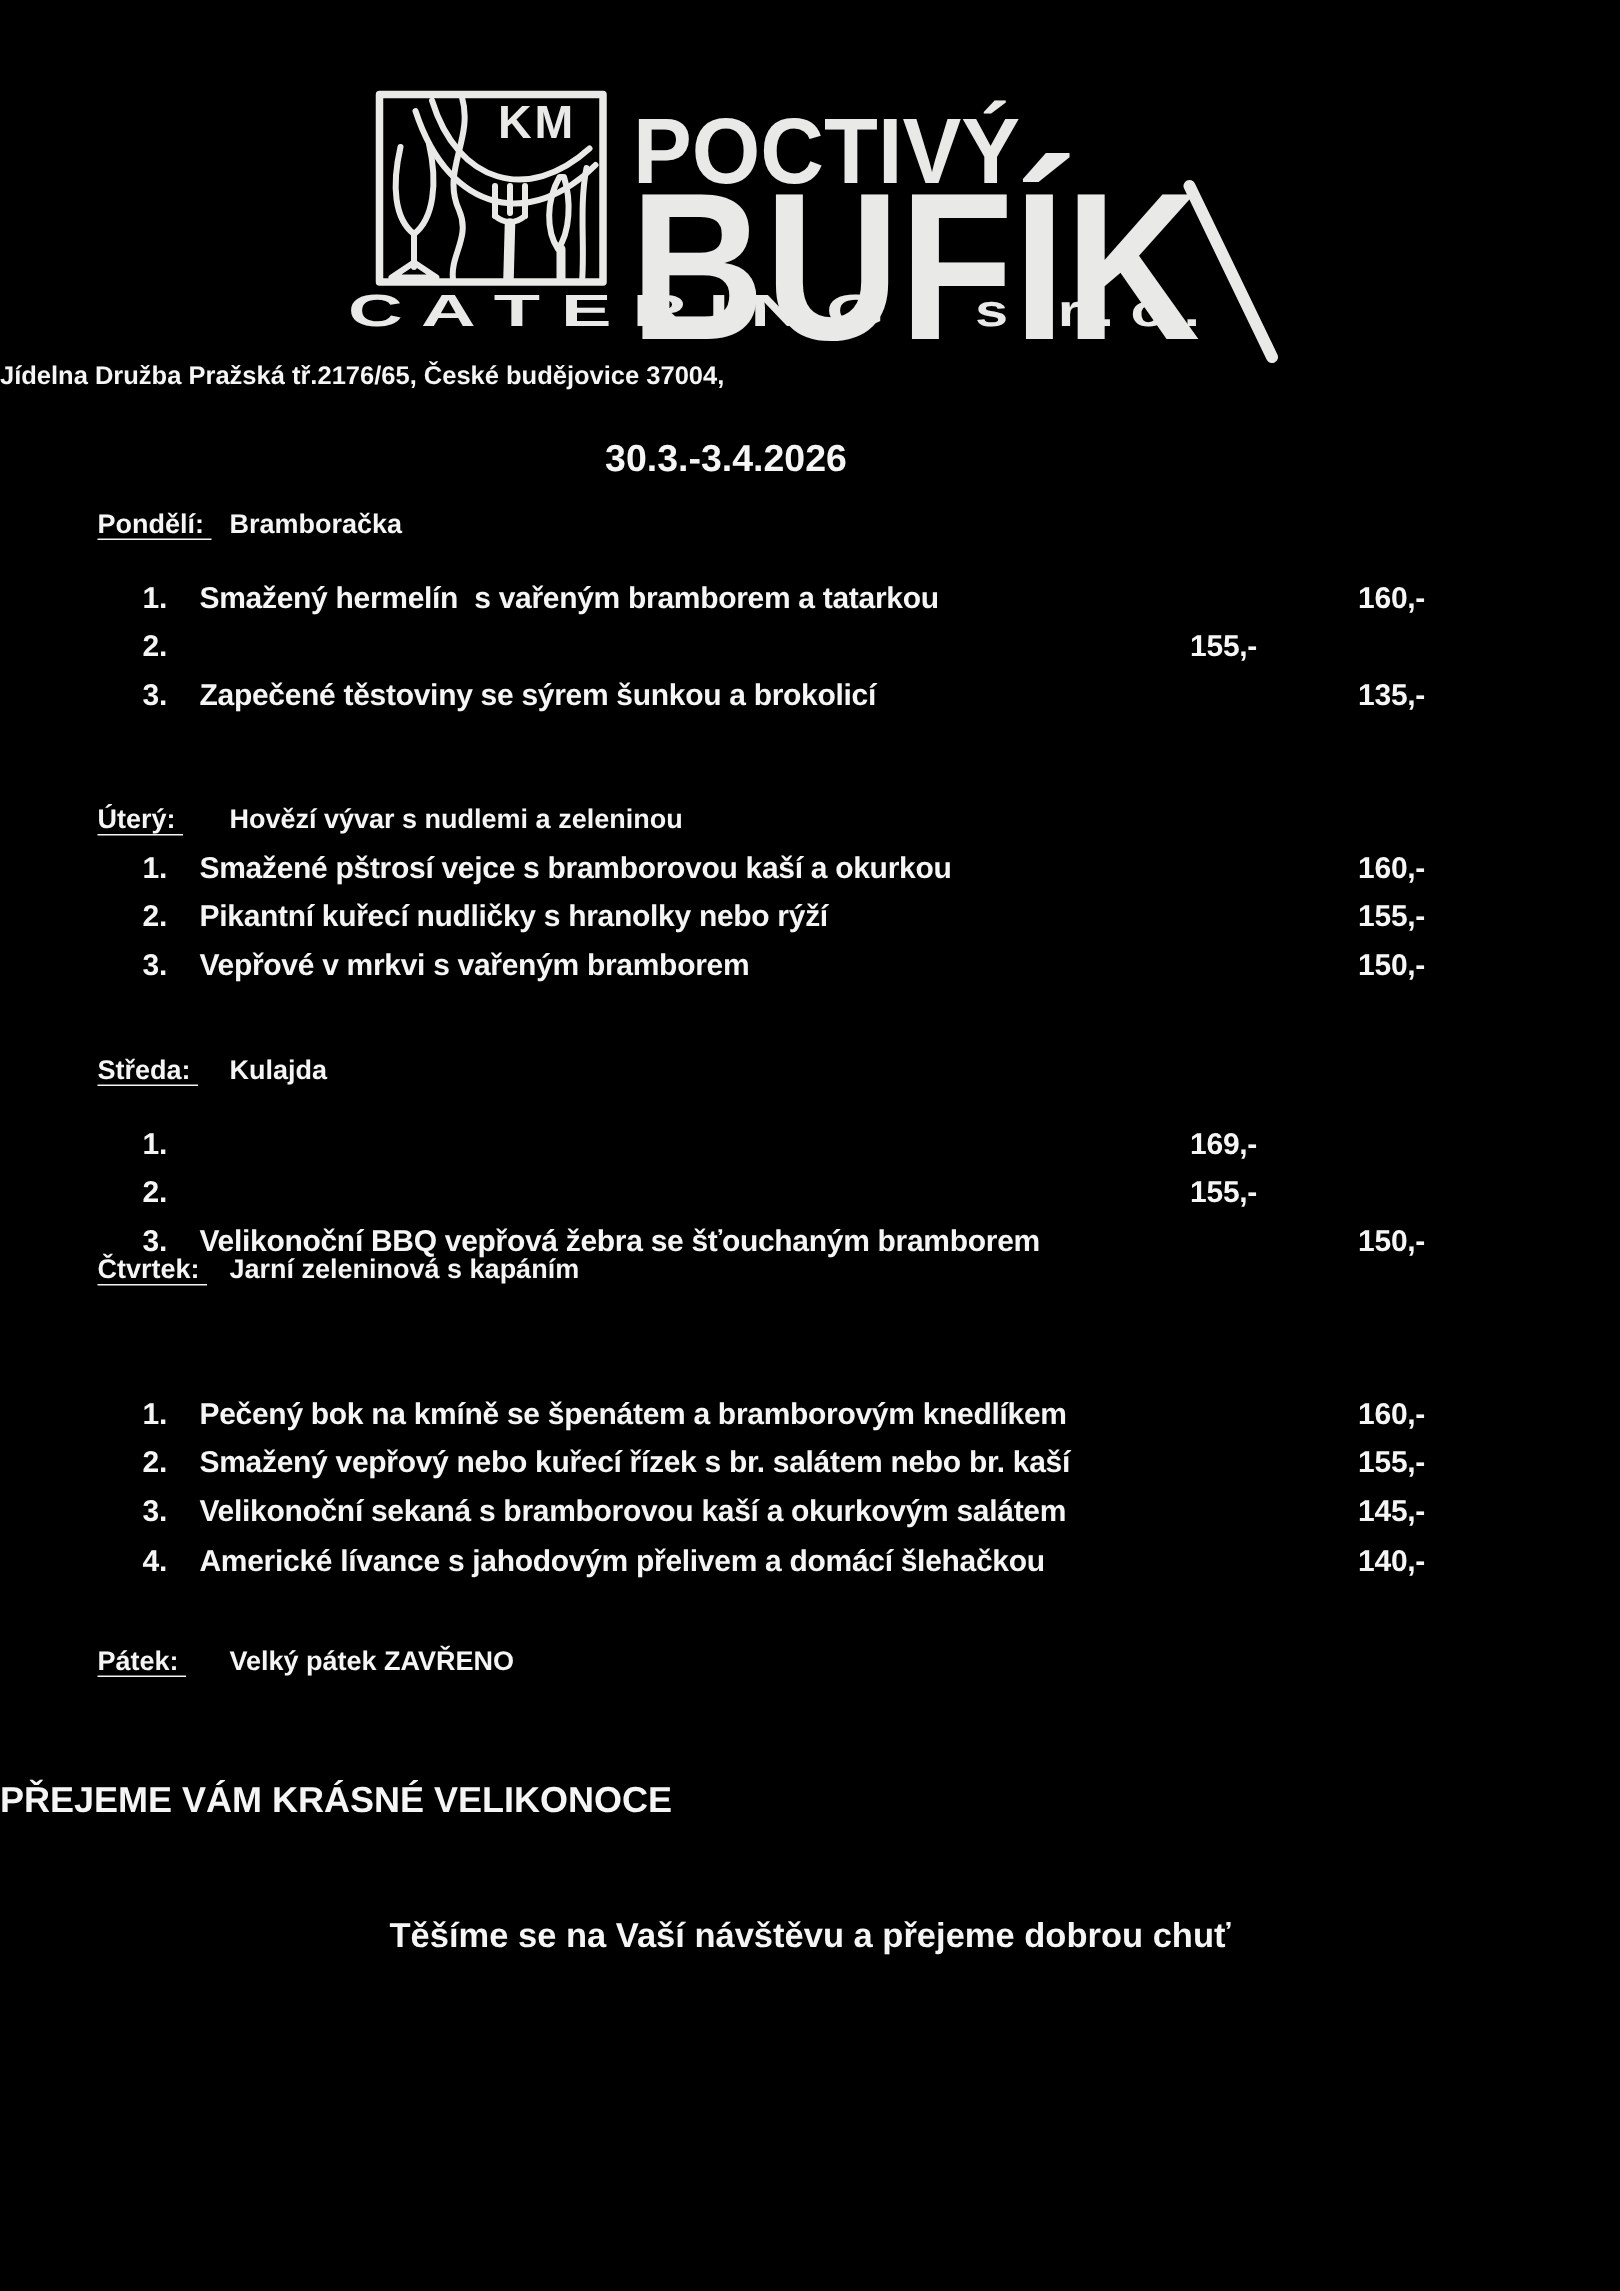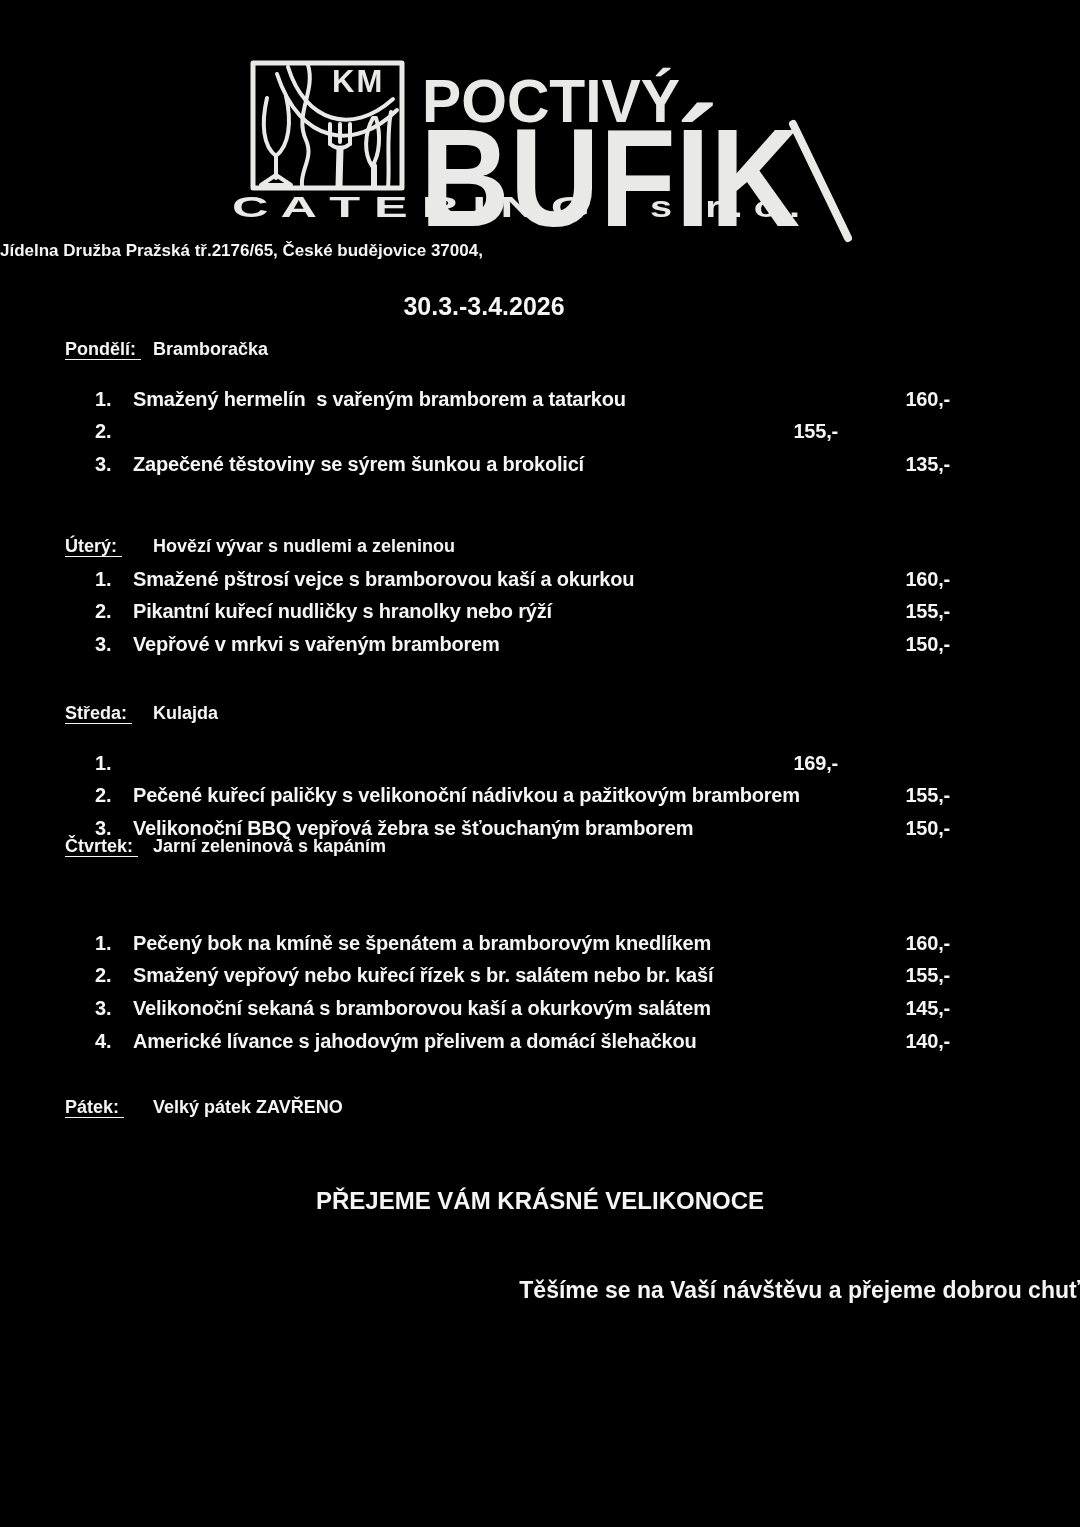--- a/index.html
+++ b/index.html
@@ -23,22 +23,22 @@
   .day .dl{text-decoration:underline;text-underline-offset:4px;white-space:pre;}
   .day .ds{position:absolute;left:88px;top:0;white-space:pre;text-align:right;}
   .d1{top:339px;} .d2{top:536px;} .d3{top:703px;} .d4{top:836px;} .d5{top:1097px;}
   
   .items{position:absolute;left:65px;width:885px;}
   .i1{top:383px;} .i2{top:563px;} .i3{top:747px;} .i4{top:927px;}
   .row{display:grid;grid-template-columns:38px 1fr 112px;height:32.6px;align-items:center;margin-left:30px;font-size:20px;letter-spacing:-0.2px;}
   .row .nm{white-space:pre;overflow:visible;}
   .row .pr{text-align:right;white-space:pre;}
   
-  .wish{position:absolute;top:1187px;left:0;width:1080px;text-align:center;font-size:24px;}
-  .closing{position:absolute;top:1277px;left:0;width:1080px;text-align:right;font-size:23px;}
+  .wish{position:absolute;top:1187px;left:0;width:1080px;font-size:24px;}
+  .closing{position:absolute;top:1277px;left:0;width:1080px;text-align:center;font-size:23px;}
 </style>
 </head>
 <body>
 
 <div class="logo-wrap">
   <svg width="640" height="200" viewBox="0 0 640 200">
     <g stroke="#e9e9e7" fill="none" stroke-linecap="round" stroke-linejoin="round">
 
       <rect x="23" y="11" width="149" height="125" stroke-width="5"></rect>
 
@@ -132,21 +132,20 @@
   <span class="dl">Středa: </span>
   <span class="ds">Kulajda</span>
 </div>
 <div class="items i3">
   <div class="row">
     <span class="num">1.</span>
     <span class="pr">169,-</span>
   </div>
   <div class="row">
     <span class="num">2.</span>
-    <span class="nm">Pečené kuřecí paličky s velikonoční nádivkou a pažitkovým bramborem</span>
     <span class="pr">155,-</span>
   </div>
   <div class="row">
     <span class="num">3.</span>
     <span class="nm">Velikonoční BBQ vepřová žebra se šťouchaným bramborem</span>
     <span class="pr">150,-</span>
   </div>
 </div>
 
 <div class="day d4">

